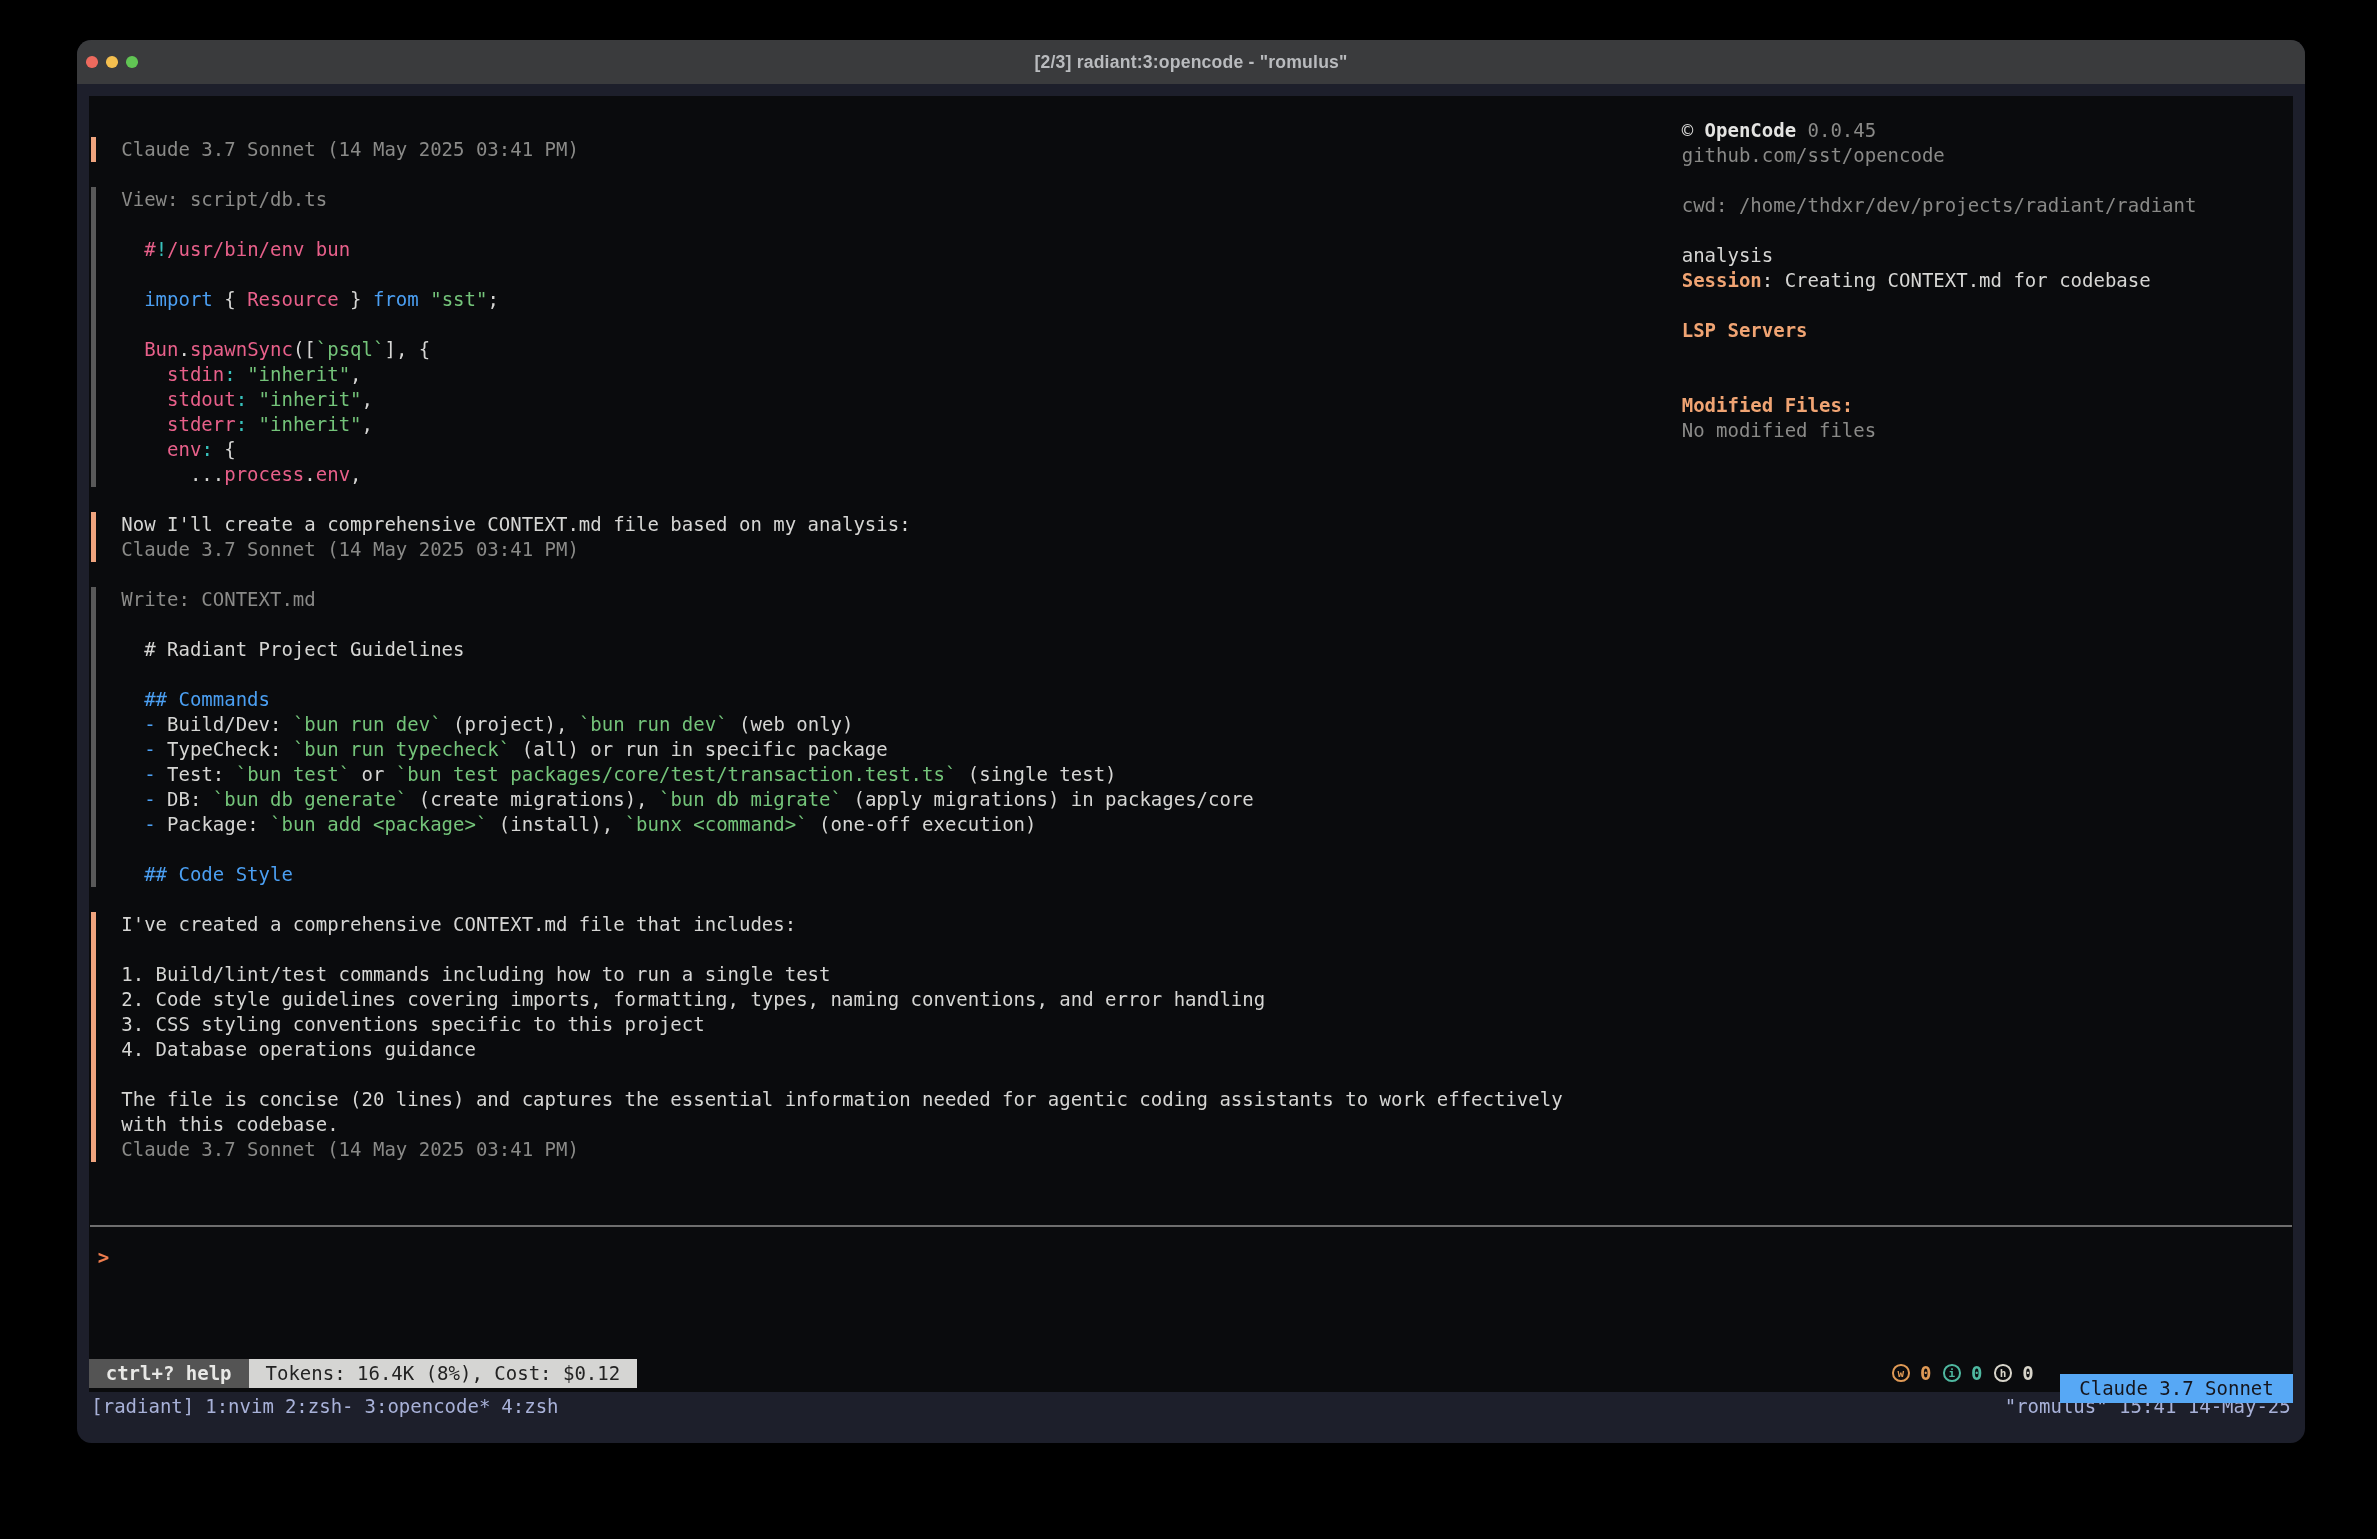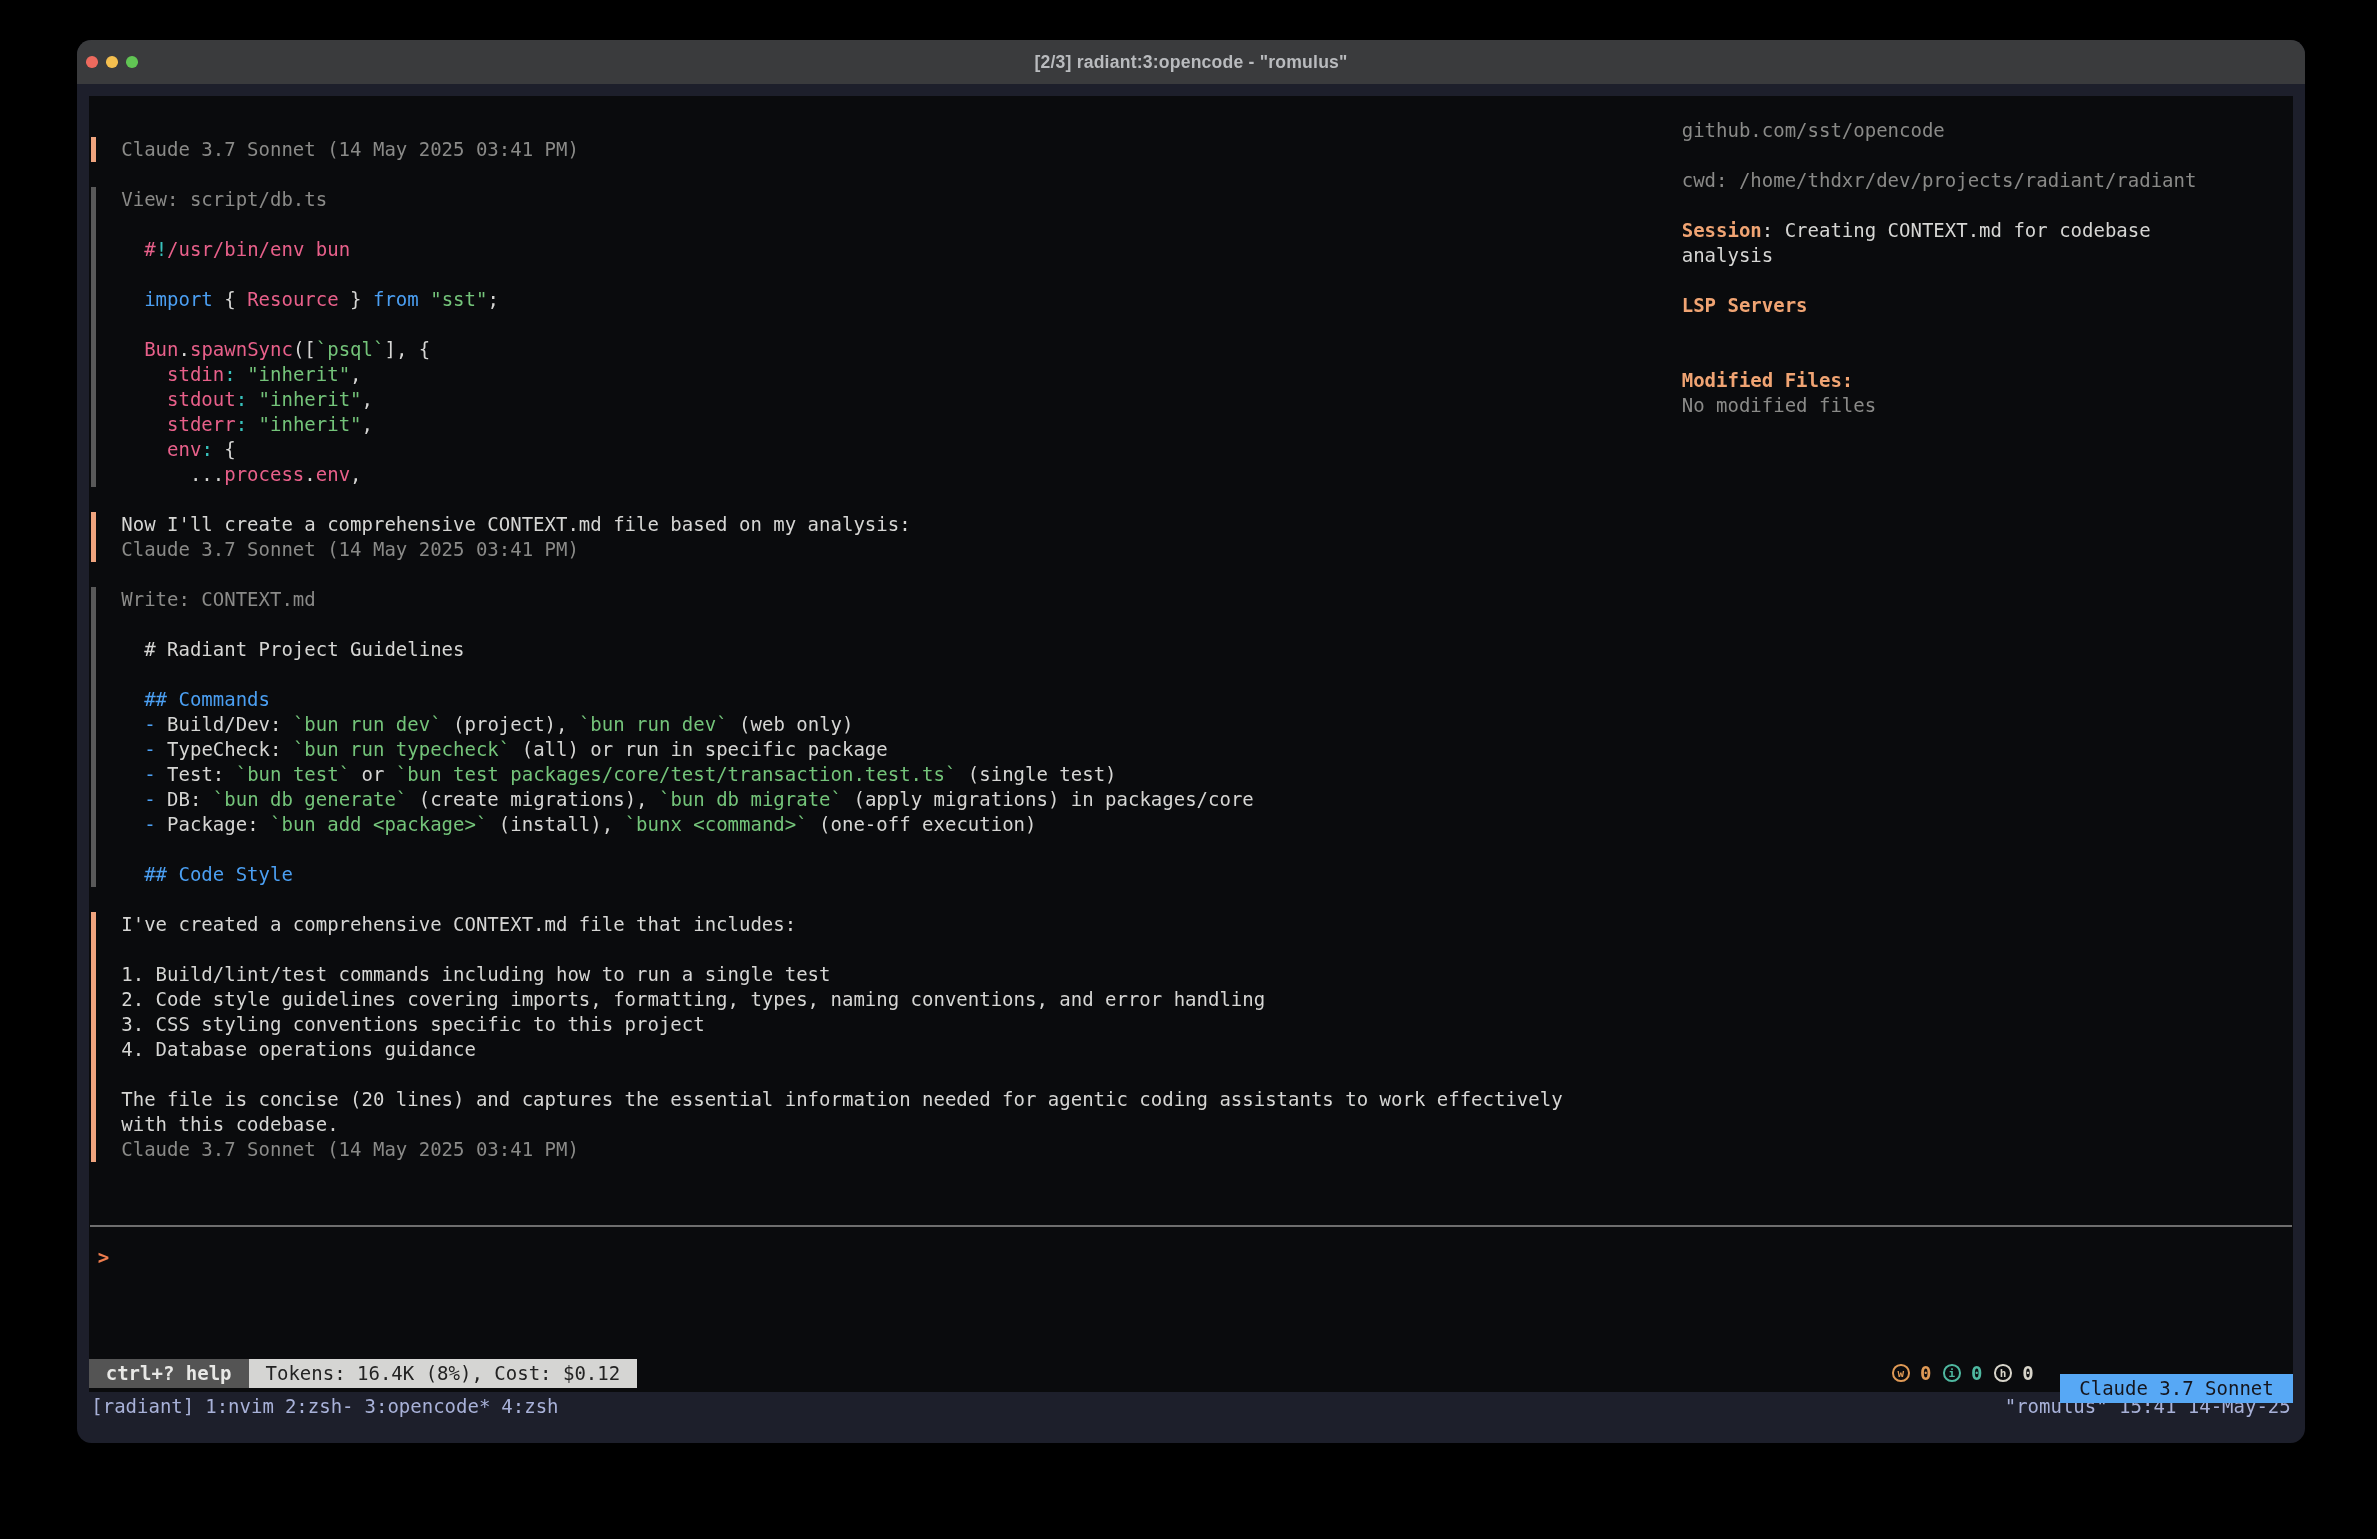--- a/index.html
+++ b/index.html
@@ -132,26 +132,27 @@
             <div class="line"><span class="c-fg">3. CSS styling conventions specific to this project</span></div>
             <div class="line"><span class="c-fg">4. Database operations guidance</span></div>
             <div class="line"></div>
             <div class="line"><span class="c-fg">The file is concise (20 lines) and captures the essential information needed for agentic coding assistants to work effectively</span></div>
             <div class="line"><span class="c-fg">with this codebase.</span></div>
             <div class="line"><span class="c-dim">Claude 3.7 Sonnet (14 May 2025 03:41 PM)</span></div>
           </div>
         </div>
 
       <div class="sidebar">
+          <div class="line"><span class="c-fg">© </span><span class="c-boldfg">OpenCode</span><span class="c-fg"> </span><span class="c-dim">0.0.45</span></div>
           <div class="line"><span class="c-dim">github.com/sst/opencode</span></div>
           <div class="line"></div>
           <div class="line"><span class="c-dim">cwd: /home/thdxr/dev/projects/radiant/radiant</span></div>
           <div class="line"></div>
+          <div class="line"><span class="c-fg">analysis</span></div>
           <div class="line"><span class="c-boldorange">Session</span><span class="c-fg">: Creating CONTEXT.md for codebase</span></div>
-          <div class="line"><span class="c-fg">analysis</span></div>
           <div class="line"></div>
           <div class="line"><span class="c-boldorange">LSP Servers</span></div>
           <div class="line"></div>
           <div class="line"></div>
           <div class="line"><span class="c-boldorange">Modified Files:</span></div>
           <div class="line"><span class="c-dim">No modified files</span></div>
         </div>
 
 
       <div class="divider"></div>

